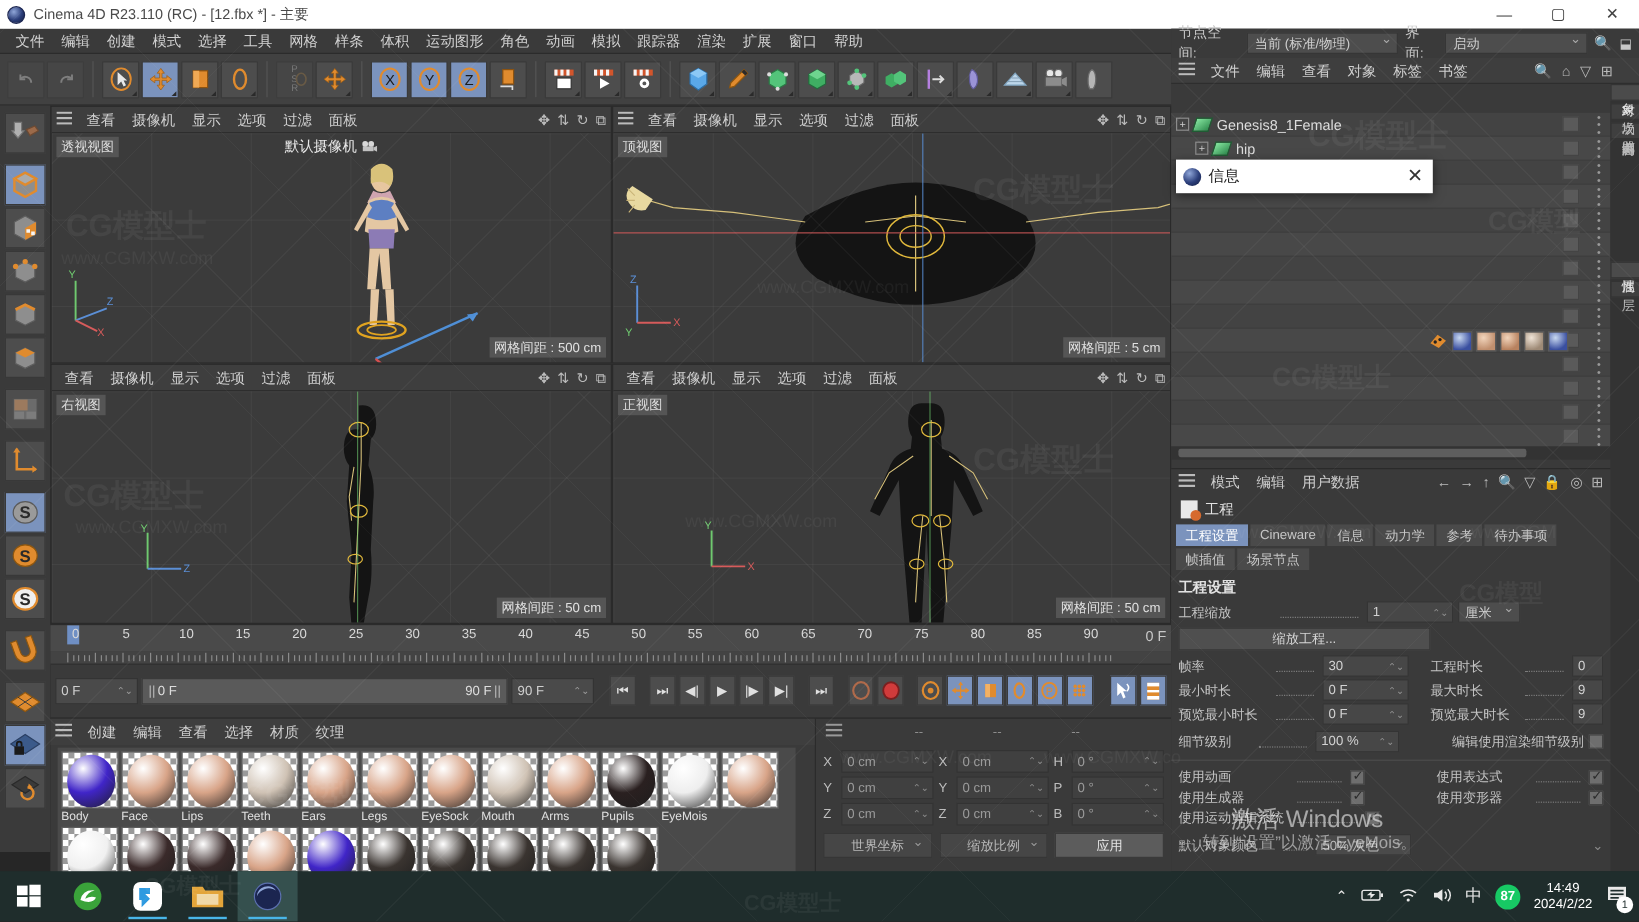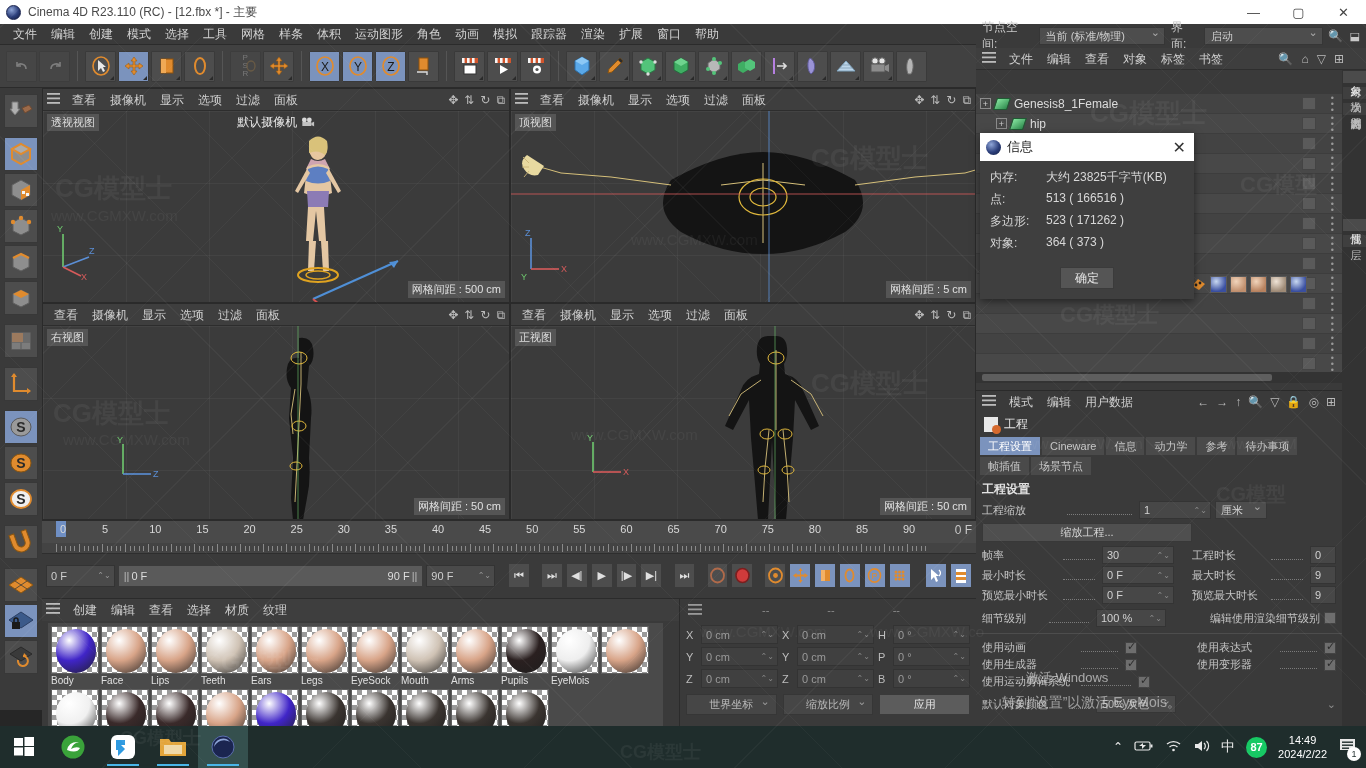--- a/index.html
+++ b/index.html
@@ -1609,52 +1609,31 @@
       <span class="dotline" style="max-width:20px;"></span>
       <div class="psel" style="width:80px;">50% 灰色</div>
       <div style="flex:1"></div>
       <span style="color:#9a9a9a;">⌄</span>
     </div>
 
     <div class="wm2" style="left:40px;top:44px;">www.CGMXW.com</div>
     <div class="wm2" style="left:250px;top:44px;">www.CGM</div>
     <div class="wm" style="left:240px;top:90px;font-size:20px;">CG模型</div>
 
-    <div style="position:absolute;left:50px;top:278px;color:rgba(235,235,235,.62);font-size:13px;white-space:nowrap;pointer-events:none;z-index:9;">激活 Windows</div>
+    <div style="position:absolute;left:50px;top:278px;color:rgba(235,235,235,.62);font-size:20px;white-space:nowrap;pointer-events:none;z-index:9;">激活 Windows</div>
     <div style="position:absolute;left:26px;top:303px;color:rgba(225,225,225,.60);font-size:14px;white-space:nowrap;pointer-events:none;z-index:9;">转到“设置”以激活 EyeMois。</div>
   </div>
   <div class="xline" style="z-index:2;"></div>
 </div>
 
 <div class="infodlg">
   <div class="hd">
     <div class="lg"></div>
     <span>信息</span>
     <span class="x">✕</span>
-  </div>
-  <div class="bd" id="infobody">
-      <div class="irow">
-        <div class="k">内存:</div>
-        <div>大约 23825千字节(KB)</div>
-      </div>
-      <div class="irow">
-        <div class="k">点:</div>
-        <div>513 ( 166516 )</div>
-      </div>
-      <div class="irow">
-        <div class="k">多边形:</div>
-        <div>523 ( 171262 )</div>
-      </div>
-      <div class="irow">
-        <div class="k">对象:</div>
-        <div>364 ( 373 )</div>
-      </div>
-    </div>
-  <div class="okwrap">
-    <div class="ok">确定</div>
   </div>
 </div>
 
 <div class="taskbar">
   <div class="tb-start">
     <svg width="20" height="20" viewBox="0 0 20 20">
         <rect x="0" y="1" width="9" height="8" fill="#fff"></rect>
         <rect x="10.5" y="0" width="9.5" height="9" fill="#fff"></rect>
         <rect x="0" y="10.5" width="9" height="8" fill="#fff"></rect>
         <rect x="10.5" y="10" width="9.5" height="9" fill="#fff"></rect>

